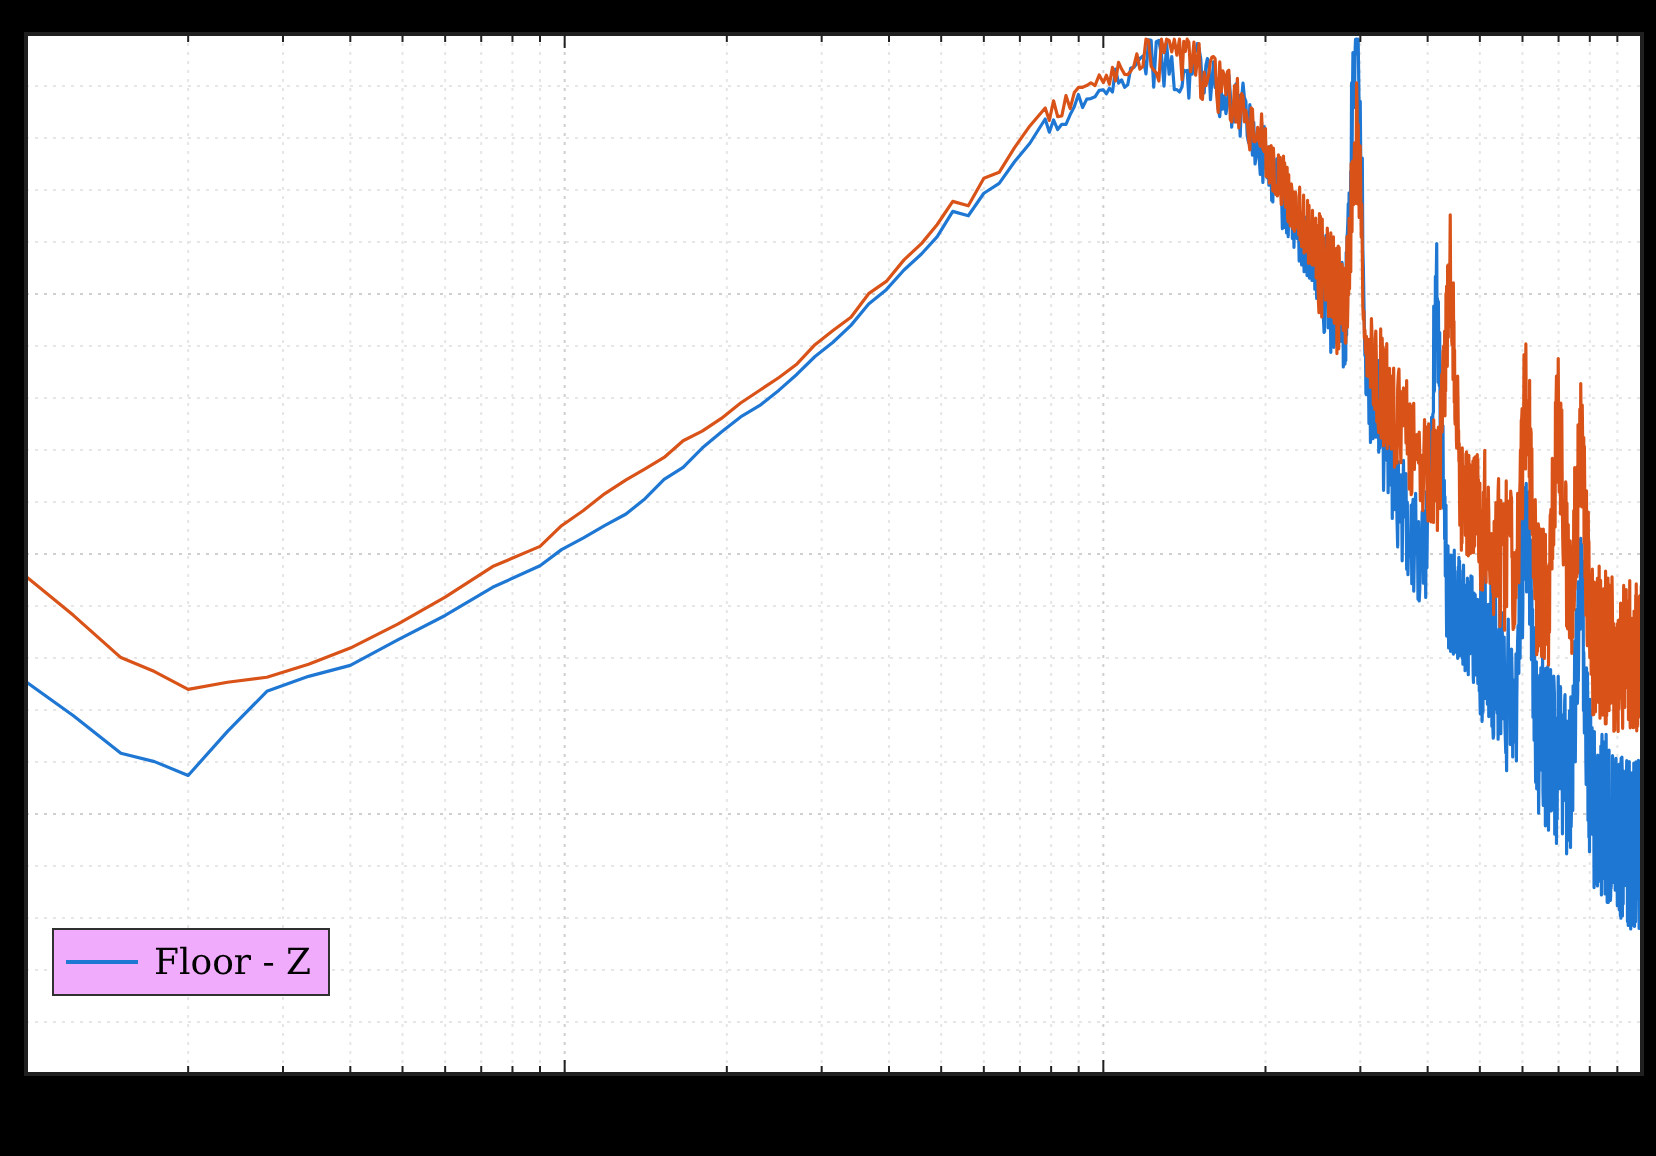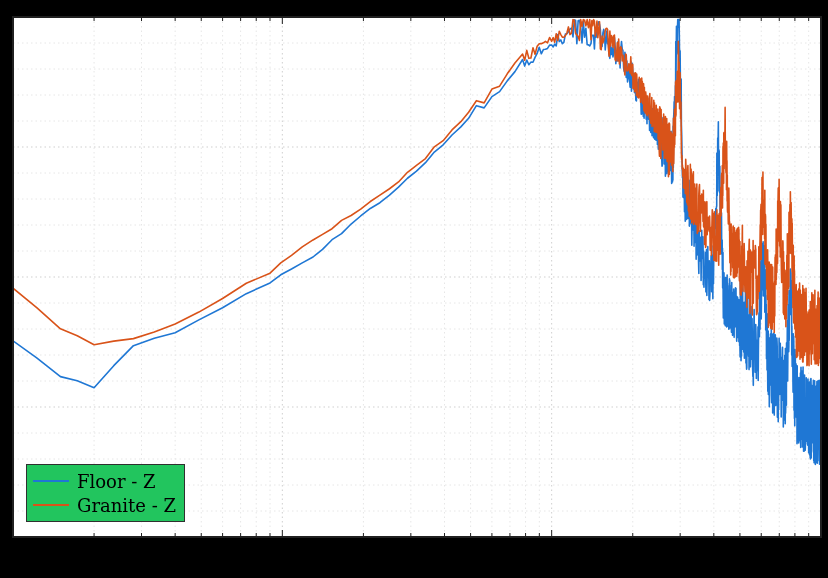--- a/index.html
+++ b/index.html
@@ -17,21 +17,21 @@
     height: 578px;
     background: #000;
   }
   .plot-area {
     position: absolute;
     background: #fff;
     border: 1px solid #202020;
   }
   .legend-box {
     position: absolute;
-    background: #22c55e;
+    background: #f0abfc;
     border: 1px solid #303030;
     font-family: "DejaVu Serif", "Times New Roman", serif;
     font-size: 18px;
     padding: 4px 8px 4px 6px;
   }
   .legend-row {
     display: flex;
     align-items: center;
     height: 24px;
   }
@@ -159,19 +159,15 @@
         <line x1="795.6759825423247" y1="520" x2="795.6759825423247" y2="516" stroke="#202020" stroke-width="1"></line>
         <line x1="795.6759825423247" y1="0" x2="795.6759825423247" y2="4" stroke="#202020" stroke-width="1"></line>
       </svg>
     </div>
 
 <div id="legend" class="legend-box" style="left: 26px; top: 464px;">
   <div class="legend-row">
     <span class="legend-swatch" id="sw0" style="border-color: rgb(31, 119, 212);"></span>
     <span>Floor - Z</span>
   </div>
-  <div class="legend-row">
-    <span class="legend-swatch" id="sw1" style="border-color: rgb(217, 83, 25);"></span>
-    <span>Granite - Z</span>
-  </div>
 </div>
 
 </div>
 
 </body></html>

